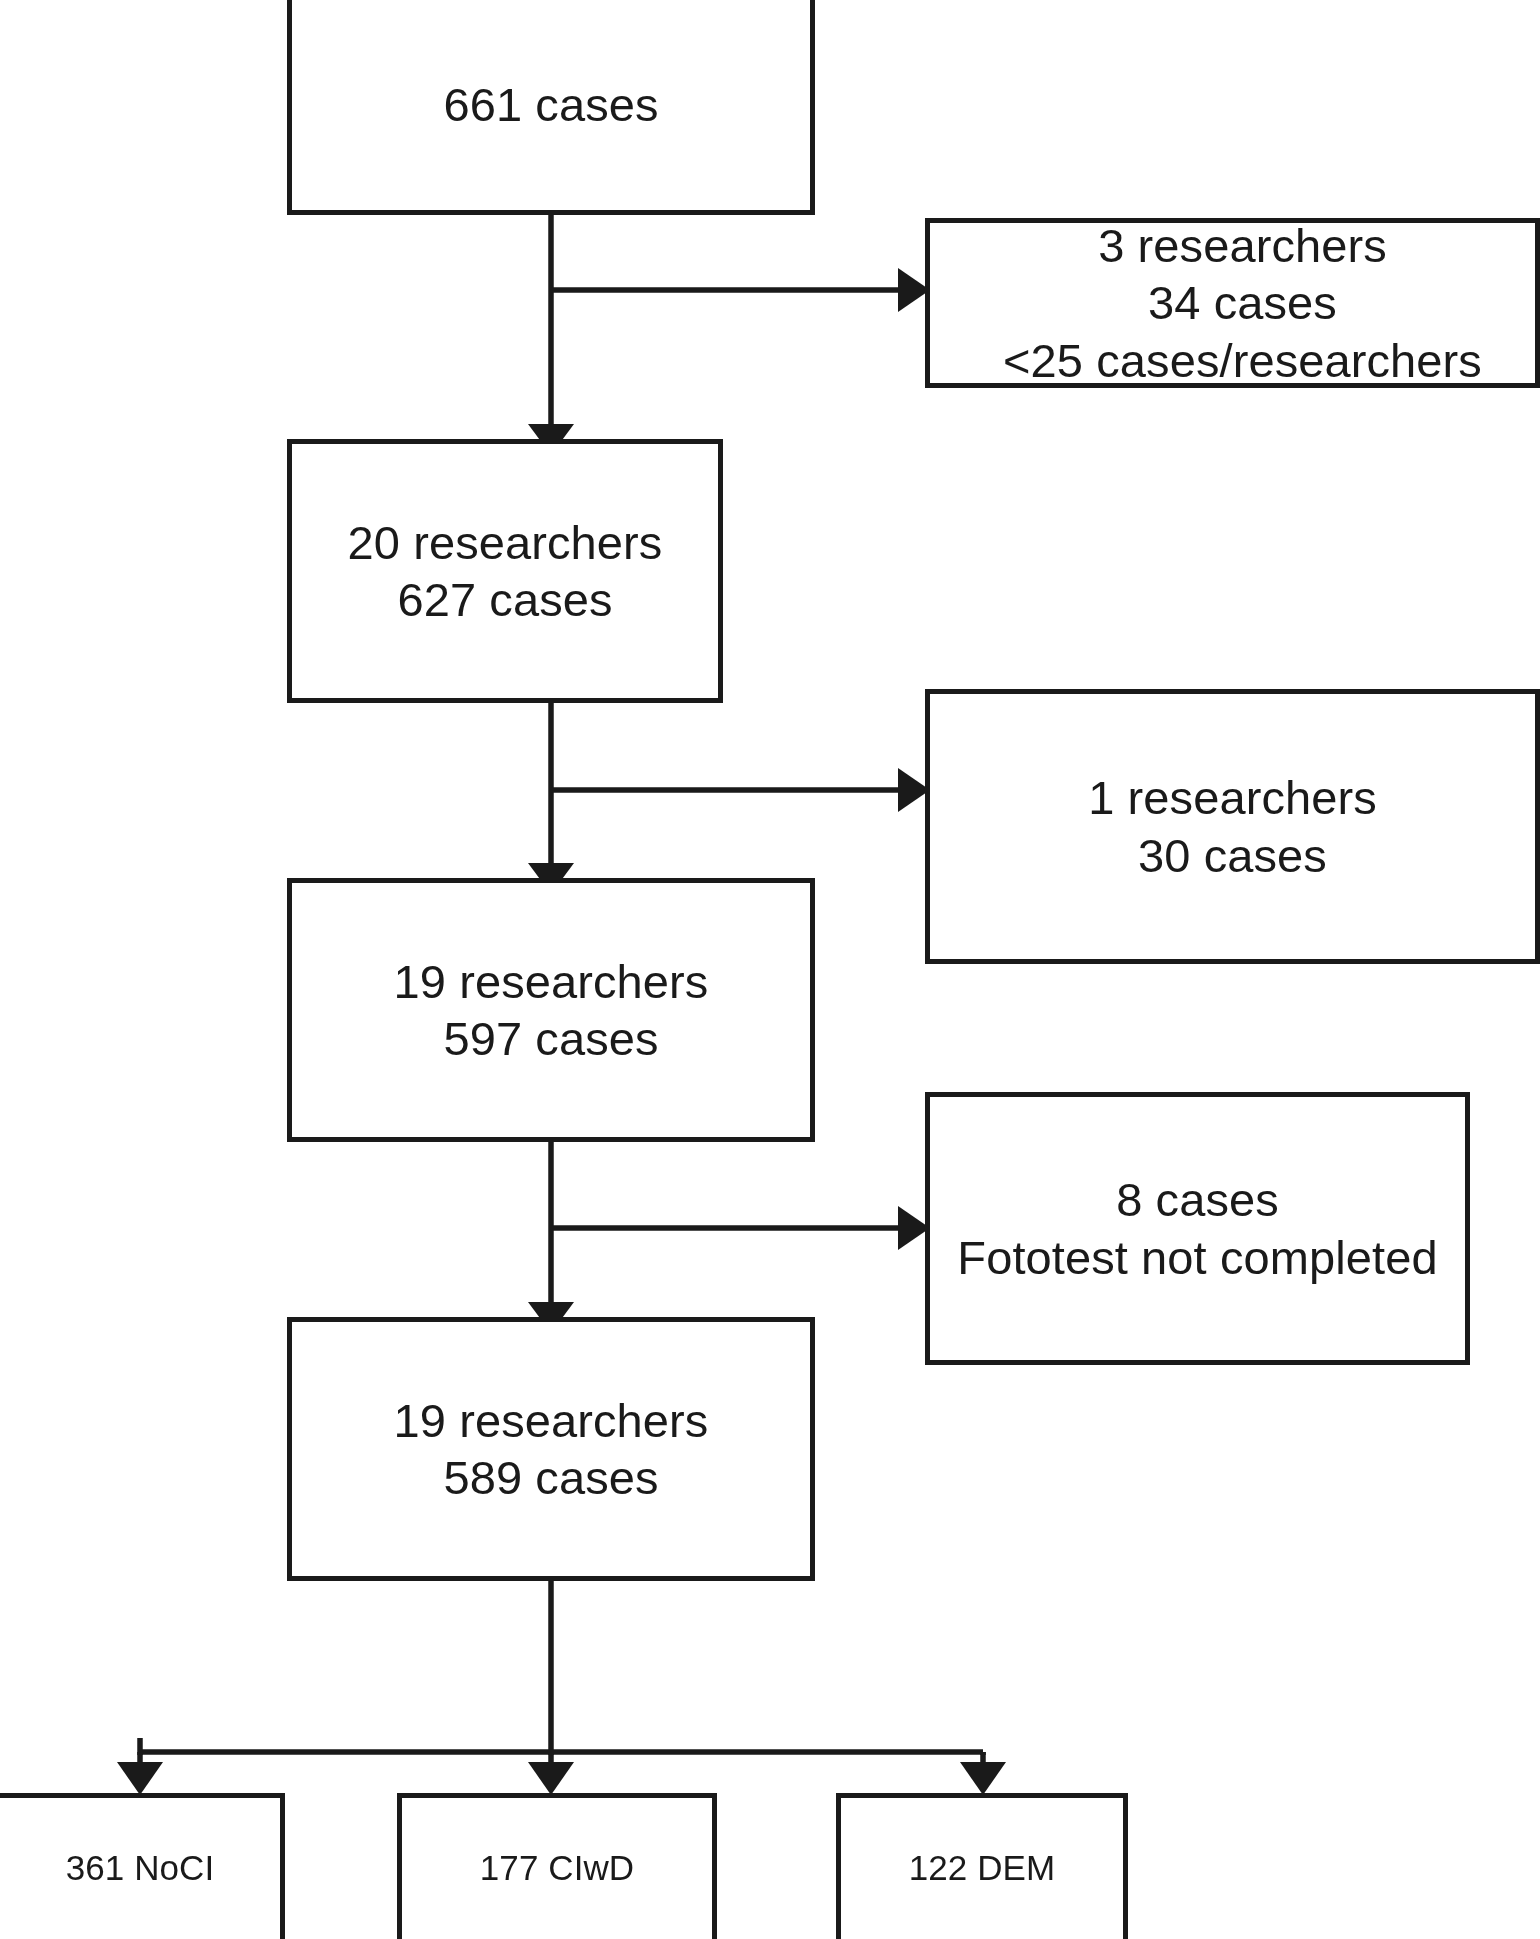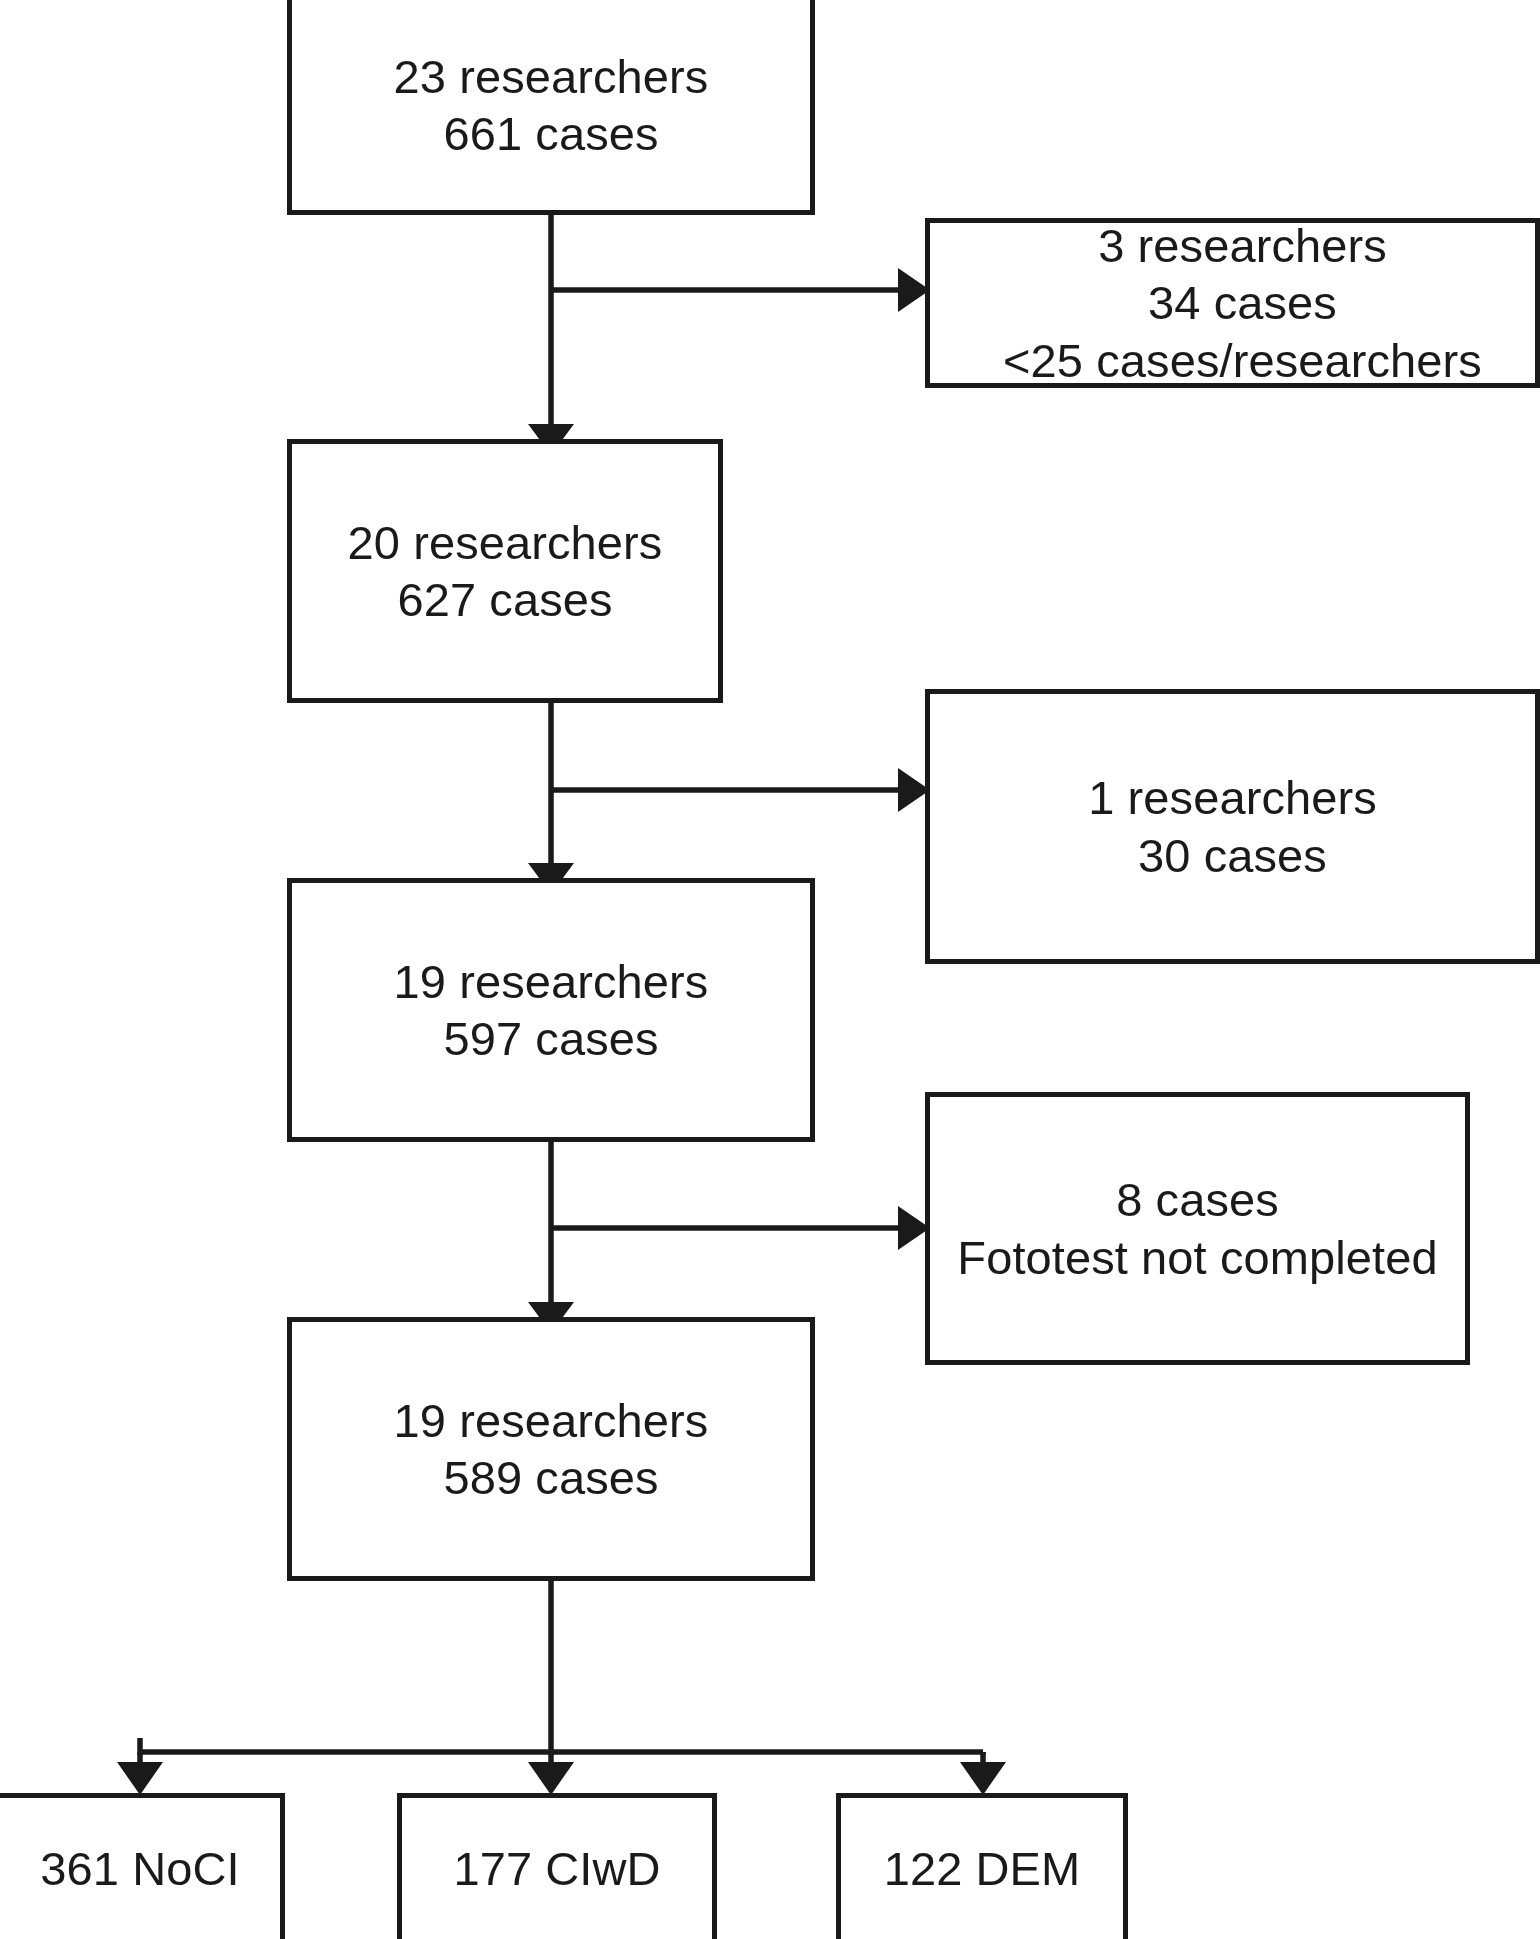--- a/index.html
+++ b/index.html
@@ -45,21 +45,21 @@
     letter-spacing: 0.1px;
     white-space: nowrap;
     color: #1a1a1a;
   }
   
   .main-node { }
   
   .side-node { }
   
   .terminal-node .node-line {
-    font-size: 47px;
+    font-size: 35px;
   }
 </style>
 </head>
 <body>
 
 <div id="flow-root">
 
   <svg id="flow-svg" viewBox="0 0 1540 1939" aria-hidden="true">
     <defs>
       <marker id="arrow-down" markerWidth="11" markerHeight="9" refX="5.5" refY="8.6" orient="0" markerUnits="strokeWidth">
@@ -109,21 +109,20 @@
       <path d="M140,1752 L140,1765"></path>
       <path d="M551,1752 L551,1765"></path>
       <path d="M983,1752 L983,1765"></path>
       <polygon points="117,1762 163,1762 140,1795" fill="#1a1a1a" stroke="none"></polygon>
       <polygon points="528,1762 574,1762 551,1795" fill="#1a1a1a" stroke="none"></polygon>
       <polygon points="960,1762 1006,1762 983,1795" fill="#1a1a1a" stroke="none"></polygon>
     </g>
   </svg>
 
   <div class="node main-node" style="left:287px; top:-5px; width:528px; height:220px;">
-    <span class="node-line">23 researchers</span>
     <span class="node-line">661 cases</span>
   </div>
 
   <div class="node main-node" style="left:287px; top:439px; width:436px; height:264px;">
     <span class="node-line">20 researchers</span>
     <span class="node-line">627 cases</span>
   </div>
 
   <div class="node main-node" style="left:287px; top:878px; width:528px; height:264px;">
     <span class="node-line">19 researchers</span>

